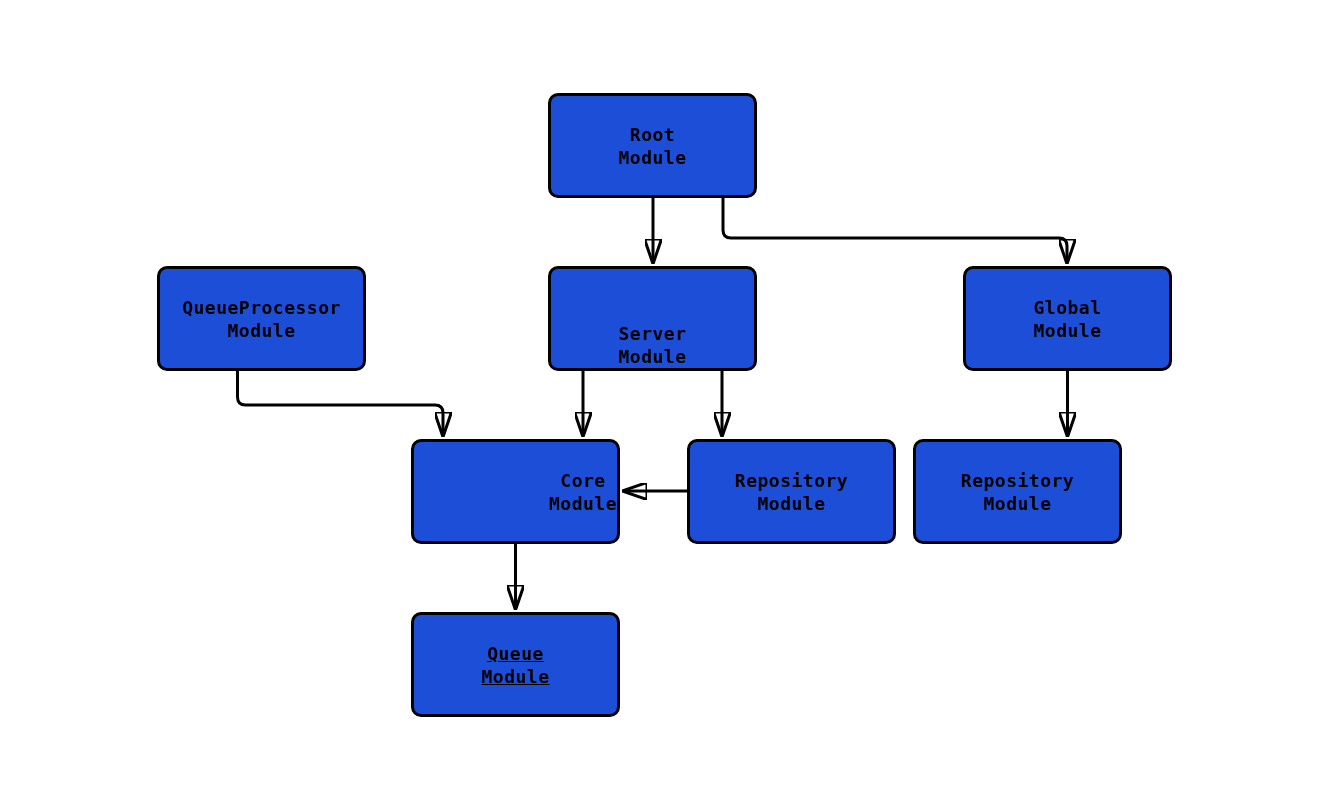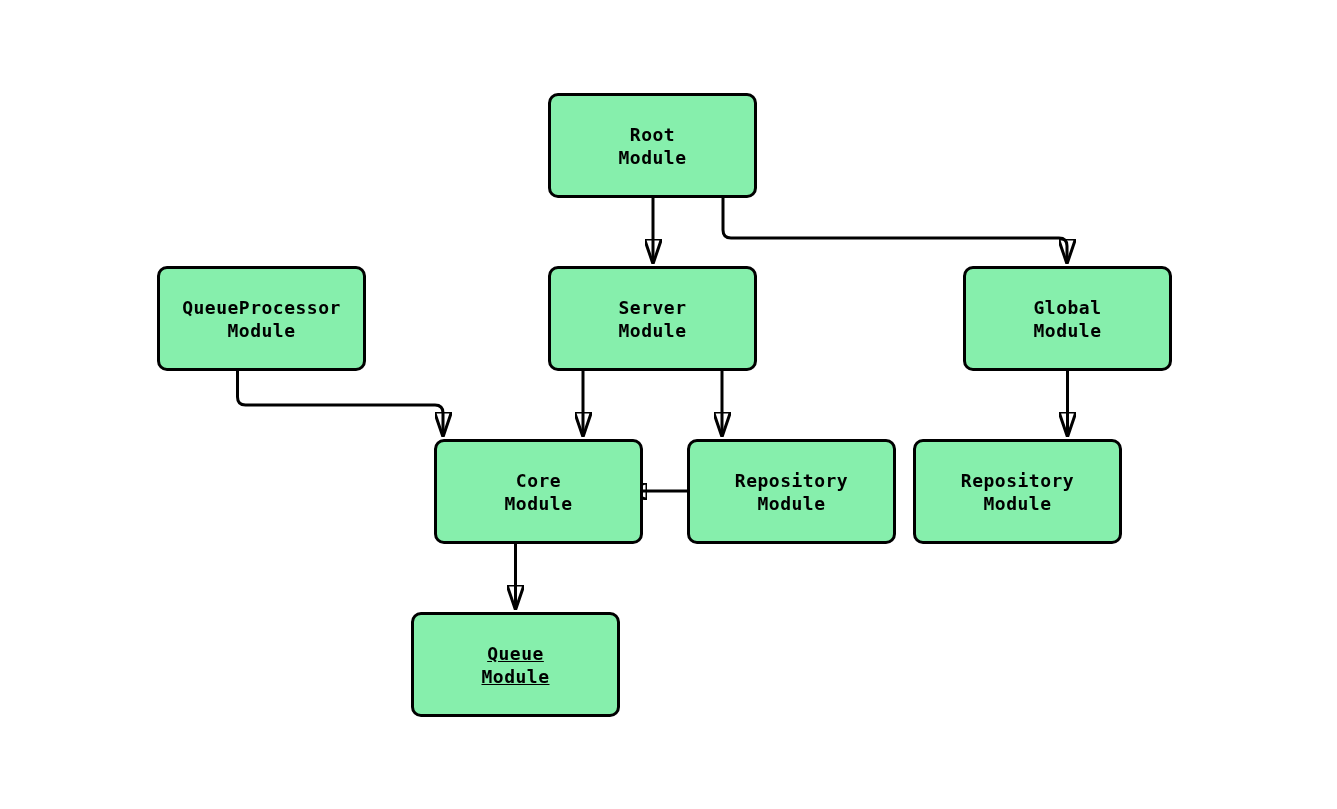--- a/index.html
+++ b/index.html
@@ -25,41 +25,41 @@
   }
   .edges path {
     stroke: #000000;
     stroke-width: 3;
     fill: none;
   }
   .node {
     position: absolute;
     width: 209px;
     height: 105px;
-    background: #86efac;
+    background: #1d4ed8;
     border: 3px solid #000000;
     border-radius: 10px;
     display: flex;
     align-items: center;
     justify-content: center;
   }
   .node .label {
     font-size: 18px;
     font-weight: 700;
     line-height: 23px;
     color: #000000;
     text-align: center;
     white-space: pre-line;
     letter-spacing: 0.5px;
   }
   .n-root          { left: 548px; top: 93px;  }
   .n-queueprocessor{ left: 133px; top: 266px; margin-left: 24px; }
-  .n-server        { left: 548px; top: 266px; }
+  .n-server        { left: 548px; top: 266px; align-items: flex-end; }
   .n-global        { left: 963px; top: 266px; }
-  .n-core          { left: 434px; top: 439px; }
+  .n-core          { left: 411px; top: 439px; justify-content: flex-end; }
   .n-endpoints     { left: 687px; top: 439px; }
   .n-repository    { left: 913px; top: 439px; }
   .n-queue         { left: 411px; top: 612px; text-decoration: underline; }
 </style>
 </head>
 <body>
 
 <div class="stage">
 
   <svg class="edges" viewBox="0 0 1337 809" xmlns="http://www.w3.org/2000/svg">

